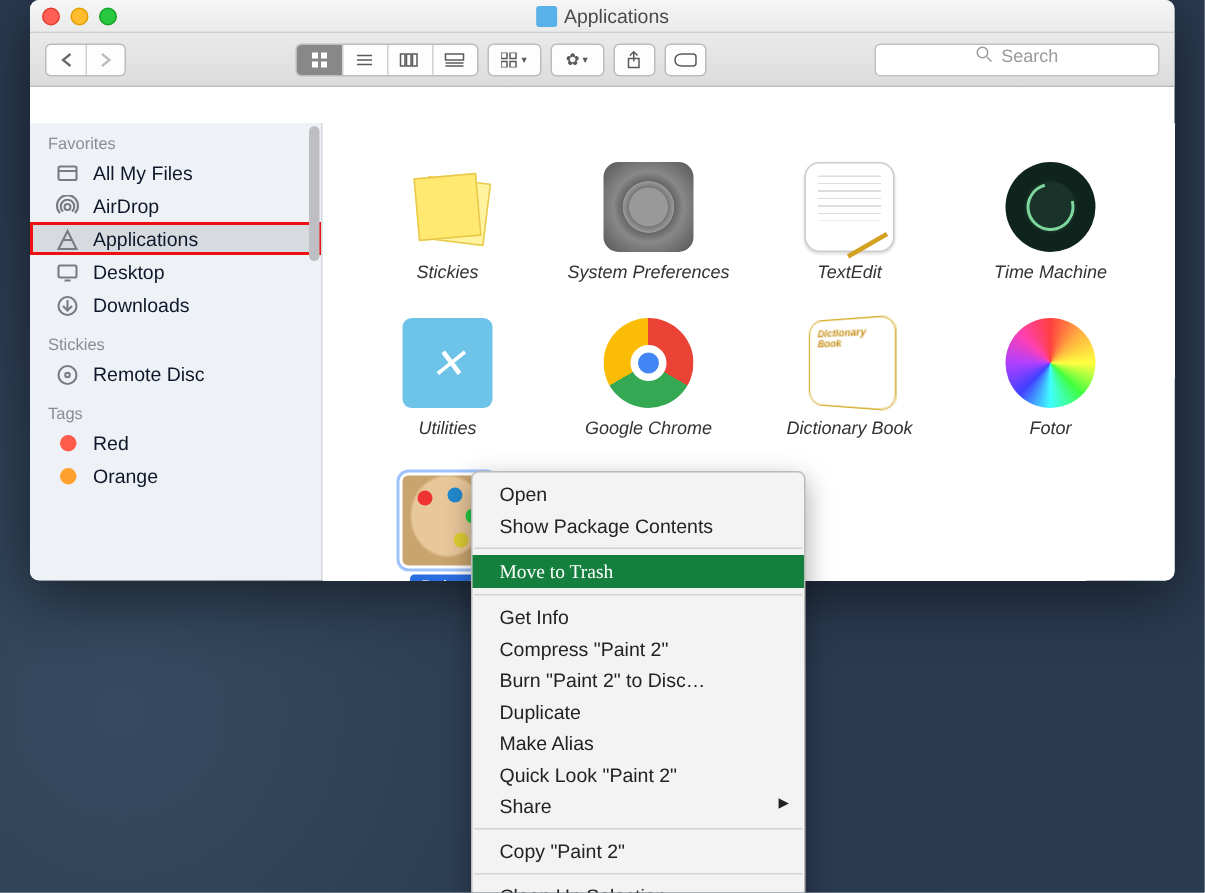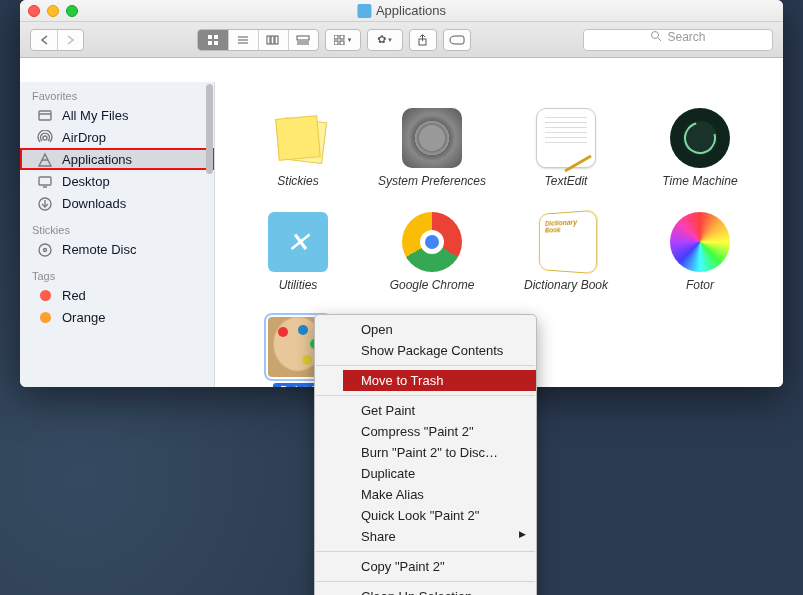--- a/index.html
+++ b/index.html
@@ -36,22 +36,22 @@
 .sb-icon { width: 18px; height: 16px; display: flex; align-items: center; justify-content: center; color: #6e7277; }
 .tag-dot { width: 11px; height: 11px; border-radius: 50%; }
 .content { flex: 1; background: #fff; overflow: auto; position: relative; }
 .app-grid { display: grid; grid-template-columns: repeat(4, 1fr); padding: 26px 16px; gap: 24px 0; font-style: italic; }
 .app-item { display: flex; flex-direction: column; align-items: center; gap: 6px; cursor: pointer; }
 .app-icon { width: 60px; height: 60px; border-radius: 10px; display: flex; align-items: center; justify-content: center; }
 .app-label { font-size: 12px; color: #333; text-align: center; line-height: 1.2; }
 .app-item.selected .app-icon { outline: 2px solid #9fc3ff; outline-offset: 2px; border-radius: 4px; }
 .app-item.selected .app-label { background: #2a6de0; color: #fff; border-radius: 3px; padding: 1px 6px; }
 .context-menu { position: absolute; left: 314px; top: 314px; width: 223px; background: #f3f3f3; border: 1px solid #bbb; border-radius: 5px; box-shadow: 0 6px 18px rgba(0,0,0,0.35); padding: 4px 0; font-size: 13px; }
-.ctx-item { padding: 3px 18px; color: #222; cursor: pointer; position: relative; margin-left: 28px; }
-.ctx-item.highlighted { background: #b91c1c; color: #fff; }
+.ctx-item { padding: 3px 18px; color: #222; cursor: pointer; position: relative; }
+.ctx-item.highlighted { background: #15803d; color: #fff; font-family: Liberation Serif, serif; }
 .ctx-item.submenu::after { content: "▶"; position: absolute; right: 10px; font-size: 9px; }
 .ctx-sep { height: 1px; background: #d4d4d4; margin: 4px 1px; }
 
 .ico-stickies { transform: rotate(-5deg); }
 .ico-stickies .note { position: absolute; width: 42px; height: 42px; background: #ffe970; border: 1px solid #e8c84a; }
 .ico-stickies .note2 { transform: rotate(12deg) translate(6px,2px); background:#fff3a0; }
 .ico-sysprefs { background: radial-gradient(circle at 50% 50%, #999 30%, #777 31%, #999 40%, #666 41%, #888 55%, #555); border-radius:10px; }
 .ico-textedit { background: #fff; border:1px solid #ccc; box-shadow: 0 1px 2px rgba(0,0,0,0.15); position:relative; }
 .ico-textedit::before { content:""; position:absolute; left:8px; top:8px; right:8px; height:30px; background: repeating-linear-gradient(#ddd,#ddd 1px,#fff 1px,#fff 5px); }
 .ico-textedit::after { content:""; position:absolute; right:2px; bottom:2px; width:30px; height:3px; background:#d4a020; transform: rotate(-30deg); }
@@ -298,21 +298,21 @@
     </div>
   </div>
 </div>
 
 <div class="context-menu" id="ctx-mount">
     <div class="ctx-item">Open</div>
     <div class="ctx-item">Show Package Contents</div>
     <div class="ctx-sep"></div>
     <div class="ctx-item highlighted">Move to Trash</div>
     <div class="ctx-sep"></div>
-    <div class="ctx-item">Get Paint</div>
+    <div class="ctx-item">Get Info</div>
     <div class="ctx-item">Compress "Paint 2"</div>
     <div class="ctx-item">Burn "Paint 2" to Disc…</div>
     <div class="ctx-item">Duplicate</div>
     <div class="ctx-item">Make Alias</div>
     <div class="ctx-item">Quick Look "Paint 2"</div>
     <div class="ctx-item submenu">Share</div>
     <div class="ctx-sep"></div>
     <div class="ctx-item">Copy "Paint 2"</div>
     <div class="ctx-sep"></div>
     <div class="ctx-item">Clean Up Selection</div>

